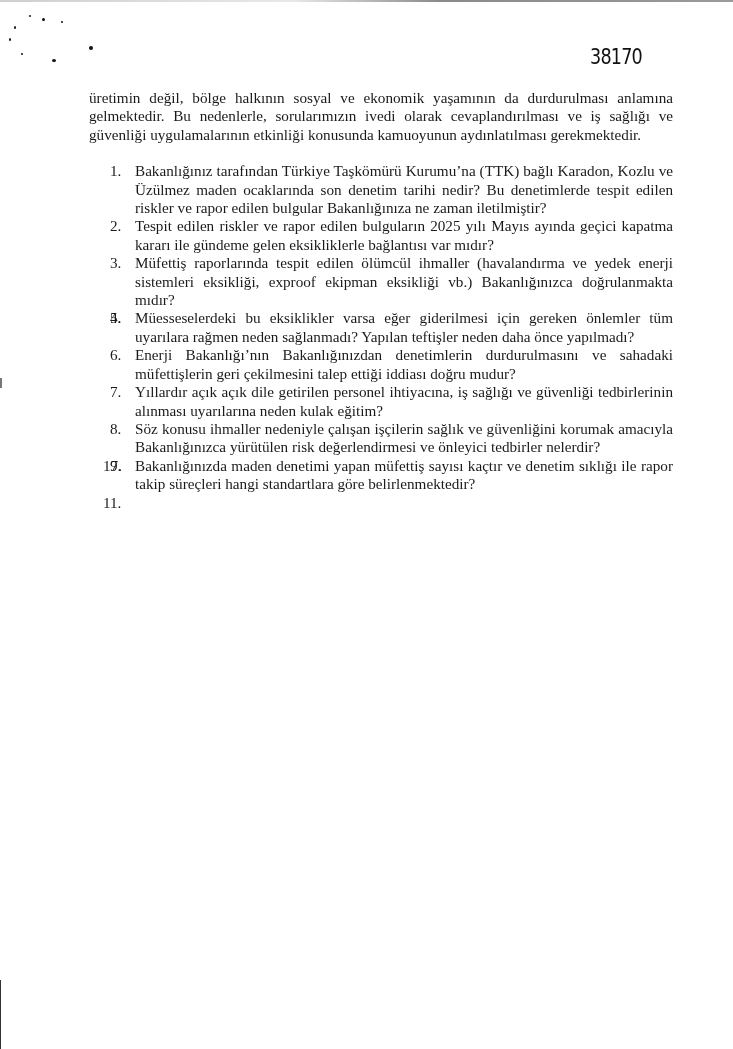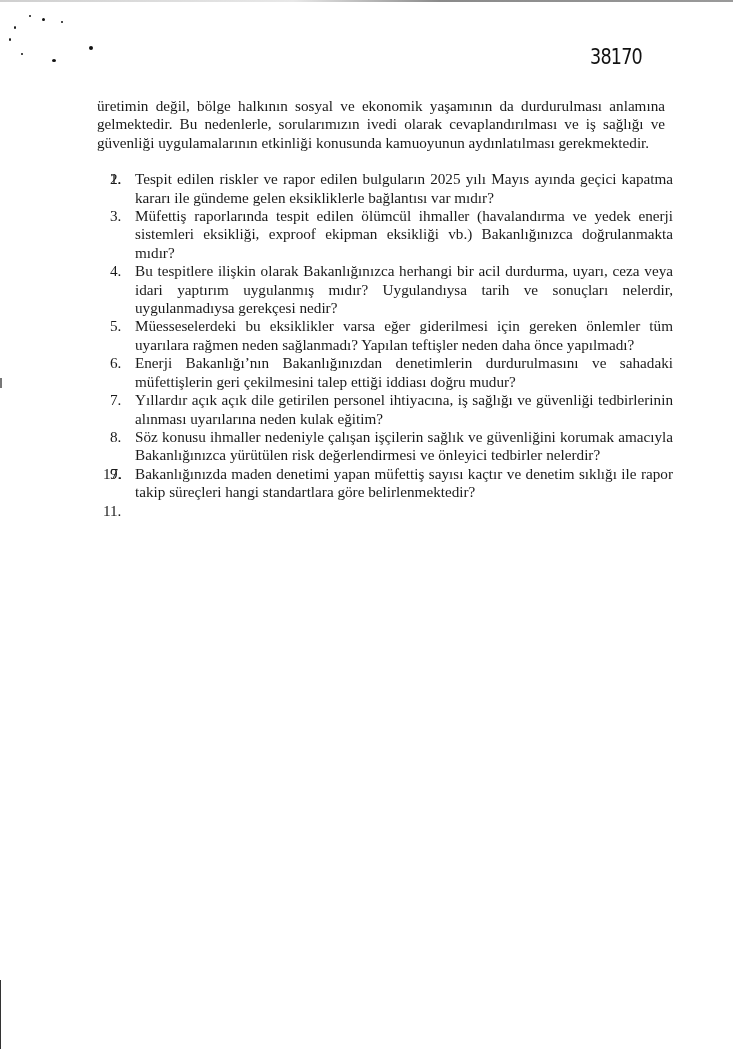--- a/index.html
+++ b/index.html
@@ -22,21 +22,21 @@
     .page-number {
       position: absolute; left: 590px; top: 44px;
       font-family: "DejaVu Sans", sans-serif; font-size: 22px; letter-spacing: -1px;
       font-weight: normal; transform: scaleX(0.8); transform-origin: left top;
       color: #111;
     }
     .content {
       position: absolute; left: 89px; top: 89px; width: 584px;
       font-size: 15.2px; line-height: 18.4px;
     }
-    .intro p { margin: 8px; text-align: justify; }
+    .intro p { margin: 0; text-align: justify; }
     .lead { margin-top: 18px !important; }
     ol.questions {
       list-style: none; margin: 18px 0 0 0; padding: 0;
     }
     ol.questions li {
       position: relative; padding-left: 46px; text-align: justify;
     }
     ol.questions li .num {
       position: absolute; left: 21px; top: 0;
     }
@@ -61,24 +61,24 @@
 </div>
 
 <div class="page-number">38170</div>
 
 <div class="content">
   <div class="intro">
     <p>üretimin değil, bölge halkının sosyal ve ekonomik yaşamının da durdurulması anlamına gelmektedir. Bu nedenlerle, sorularımızın ivedi olarak cevaplandırılması ve iş sağlığı ve güvenliği uygulamalarının etkinliği konusunda kamuoyunun aydınlatılması gerekmektedir.</p>
   </div>
 
   <ol class="questions">
-    <li><span class="num">1.</span></li>
+    <li><span class="num">1.</span><span>Bakanlığınız tarafından Türkiye Taşkömürü Kurumu’na (TTK) bağlı Karadon, Kozlu ve Üzülmez maden ocaklarında son denetim tarihi nedir? Bu denetimlerde tespit edilen riskler ve rapor edilen bulgular Bakanlığınıza ne zaman iletilmiştir?</span></li>
     <li><span class="num">2.</span><span>Tespit edilen riskler ve rapor edilen bulguların 2025 yılı Mayıs ayında geçici kapatma kararı ile gündeme gelen eksikliklerle bağlantısı var mıdır?</span></li>
     <li><span class="num">3.</span><span>Müfettiş raporlarında tespit edilen ölümcül ihmaller (havalandırma ve yedek enerji sistemleri eksikliği, exproof ekipman eksikliği vb.) Bakanlığınızca doğrulanmakta mıdır?</span></li>
-    <li><span class="num">4.</span><span>Bu tespitlere ilişkin olarak Bakanlığınızca herhangi bir acil durdurma, uyarı, ceza veya idari yaptırım uygulanmış mıdır? Uygulandıysa tarih ve sonuçları nelerdir, uygulanmadıysa gerekçesi nedir?</span></li>
+    <li><span class="num">4.</span></li>
     <li><span class="num">5.</span><span>Müesseselerdeki bu eksiklikler varsa eğer giderilmesi için gereken önlemler tüm uyarılara rağmen neden sağlanmadı? Yapılan teftişler neden daha önce yapılmadı?</span></li>
     <li><span class="num">6.</span><span>Enerji Bakanlığı’nın Bakanlığınızdan denetimlerin durdurulmasını ve sahadaki müfettişlerin geri çekilmesini talep ettiği iddiası doğru mudur?</span></li>
     <li><span class="num">7.</span><span>Yıllardır açık açık dile getirilen personel ihtiyacına, iş sağlığı ve güvenliği tedbirlerinin alınması uyarılarına neden kulak eğitim?</span></li>
     <li><span class="num">8.</span><span>Söz konusu ihmaller nedeniyle çalışan işçilerin sağlık ve güvenliğini korumak amacıyla Bakanlığınızca yürütülen risk değerlendirmesi ve önleyici tedbirler nelerdir?</span></li>
     <li><span class="num">9.</span></li>
     <li class="two-digit"><span class="num">17.</span><span>Bakanlığınızda maden denetimi yapan müfettiş sayısı kaçtır ve denetim sıklığı ile rapor takip süreçleri hangi standartlara göre belirlenmektedir?</span></li>
     <li class="two-digit"><span class="num">11.</span></li>
   </ol>
 </div>
 

